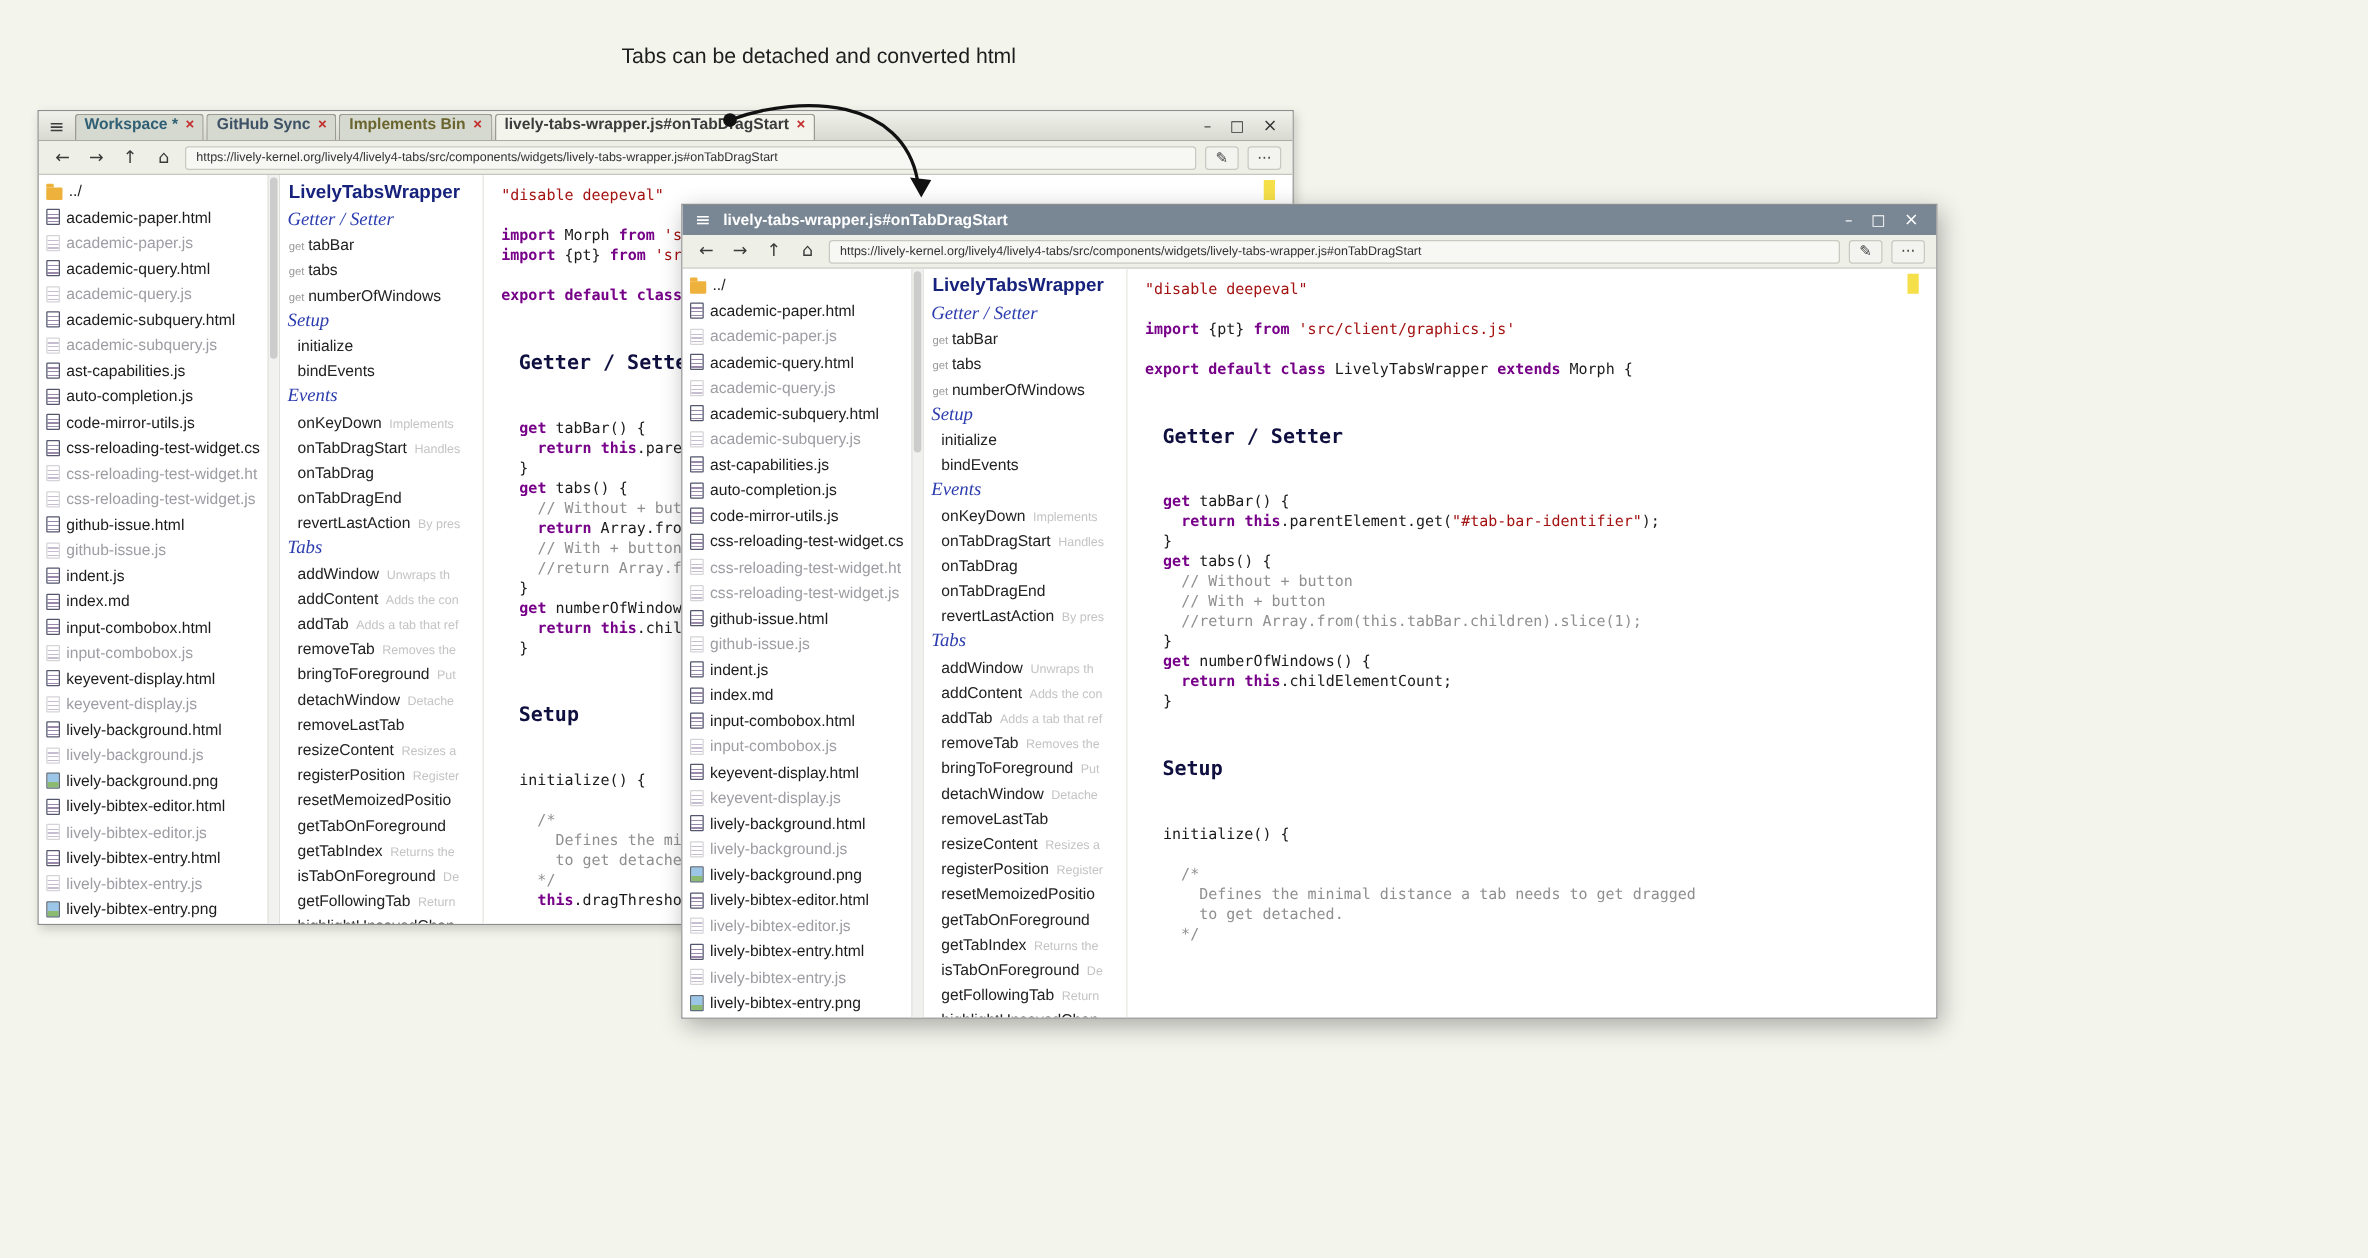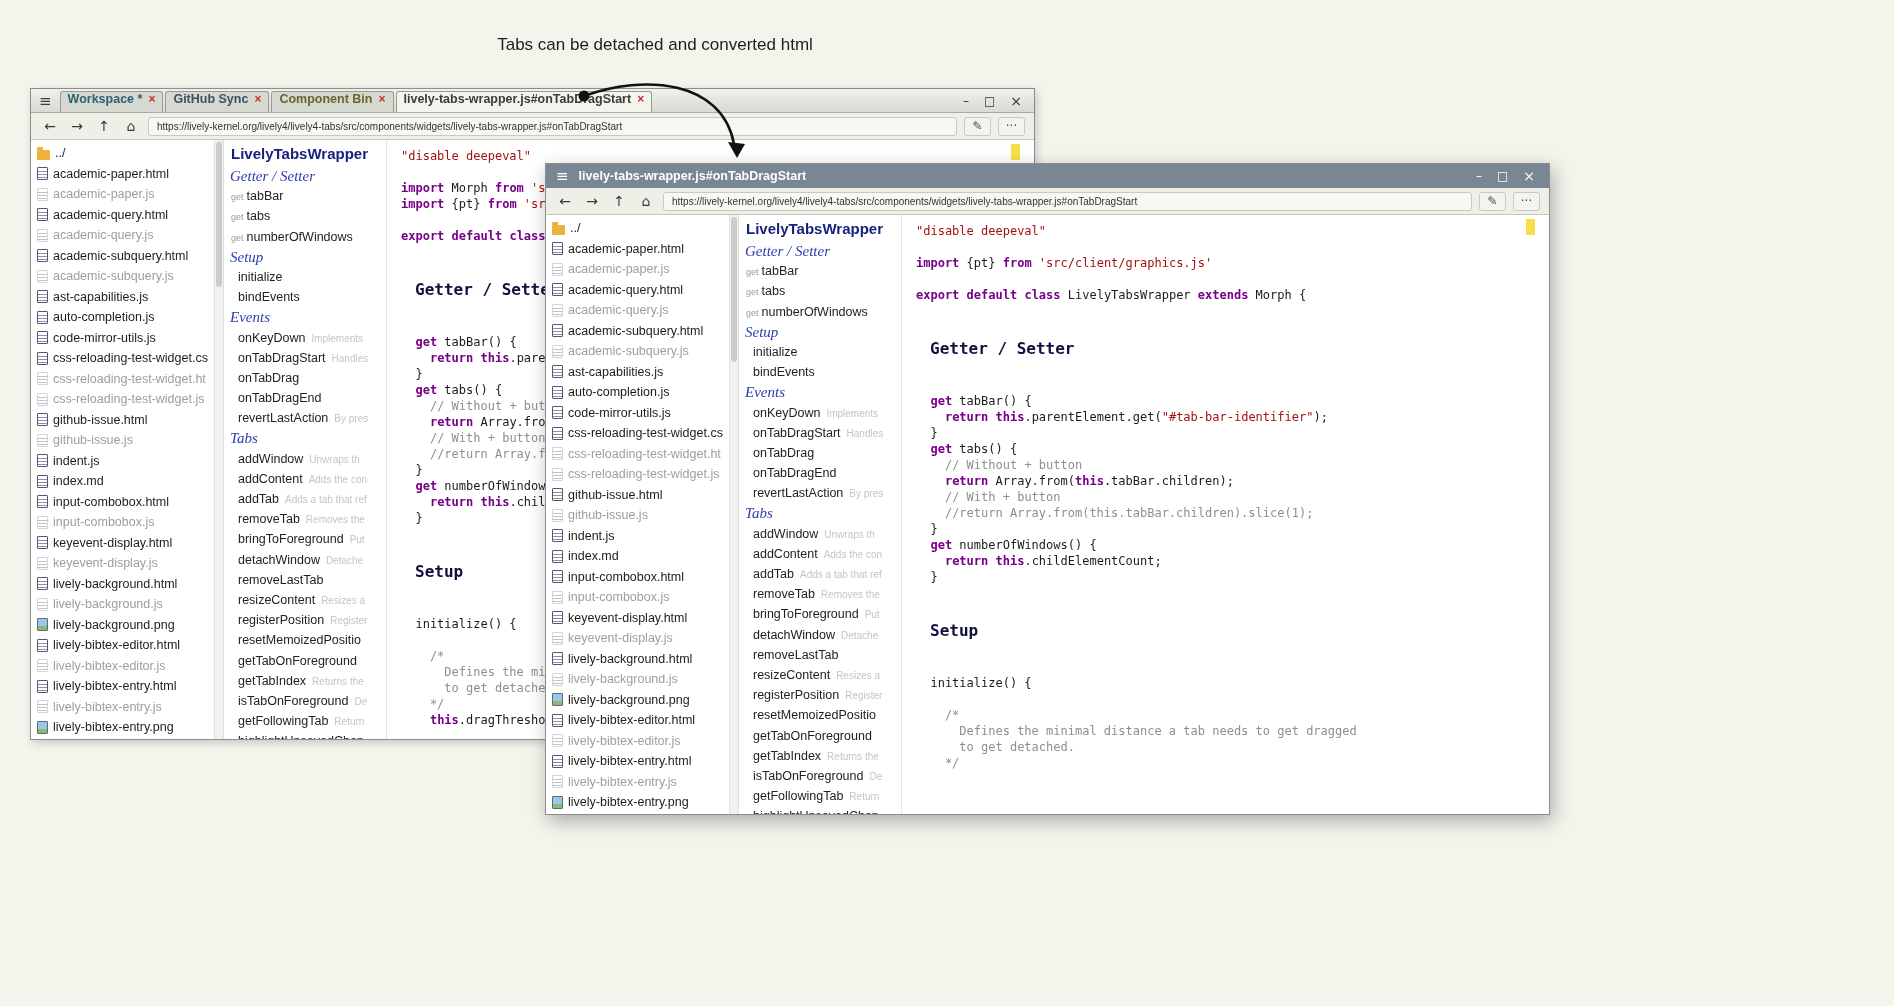--- a/index.html
+++ b/index.html
@@ -109,21 +109,21 @@
     <div class="tabstrip">
       <div class="tab">
         <span class="tab-label" style="color: rgb(46, 95, 116);">Workspace *</span>
         <span class="tab-close">×</span>
       </div>
       <div class="tab">
         <span class="tab-label" style="color: rgb(61, 81, 102);">GitHub Sync</span>
         <span class="tab-close">×</span>
       </div>
       <div class="tab">
-        <span class="tab-label" style="color: rgb(106, 101, 46);">Component Bin</span>
+        <span class="tab-label" style="color: rgb(106, 101, 46);">Implements Bin</span>
         <span class="tab-close">×</span>
       </div>
       <div class="tab active">
         <span class="tab-label" style="color: rgb(60, 60, 60);">lively-tabs-wrapper.js#onTabDragStart</span>
         <span class="tab-close">×</span>
       </div>
     </div>
     <div class="win-controls">
       <span>–</span>
       <span>□</span>
@@ -526,21 +526,20 @@
           <div class="code-line"></div>
           <div class="code-line"><span class="tok-k">export</span><span class="tok-p"> </span><span class="tok-k">default</span><span class="tok-p"> </span><span class="tok-k">class</span><span class="tok-p"> LivelyTabsWrapper </span><span class="tok-k">extends</span><span class="tok-p"> Morph {</span></div>
           <div class="code-line"></div>
           <div class="code-line"><span class="tok-h">Getter / Setter</span></div>
           <div class="code-line"></div>
           <div class="code-line"><span class="tok-p">  </span><span class="tok-k">get</span><span class="tok-p"> tabBar() {</span></div>
           <div class="code-line"><span class="tok-p">    </span><span class="tok-k">return</span><span class="tok-p"> </span><span class="tok-k">this</span><span class="tok-p">.parentElement.get(</span><span class="tok-s">"#tab-bar-identifier"</span><span class="tok-p">);</span></div>
           <div class="code-line"><span class="tok-p">  }</span></div>
           <div class="code-line"><span class="tok-p">  </span><span class="tok-k">get</span><span class="tok-p"> tabs() {</span></div>
           <div class="code-line"><span class="tok-p">    </span><span class="tok-c">// Without + button</span></div>
-          <div class="code-line"><span class="tok-p">    </span><span class="tok-k">return</span><span class="tok-p"> Array.from(</span><span class="tok-k">this</span><span class="tok-p">.tabBar.children);</span></div>
           <div class="code-line"><span class="tok-p">    </span><span class="tok-c">// With + button</span></div>
           <div class="code-line"><span class="tok-p">    </span><span class="tok-c">//return Array.from(this.tabBar.children).slice(1);</span></div>
           <div class="code-line"><span class="tok-p">  }</span></div>
           <div class="code-line"><span class="tok-p">  </span><span class="tok-k">get</span><span class="tok-p"> numberOfWindows() {</span></div>
           <div class="code-line"><span class="tok-p">    </span><span class="tok-k">return</span><span class="tok-p"> </span><span class="tok-k">this</span><span class="tok-p">.childElementCount;</span></div>
           <div class="code-line"><span class="tok-p">  }</span></div>
           <div class="code-line"></div>
           <div class="code-line"><span class="tok-h">Setup</span></div>
           <div class="code-line"></div>
           <div class="code-line"><span class="tok-p">  initialize() {</span></div>

